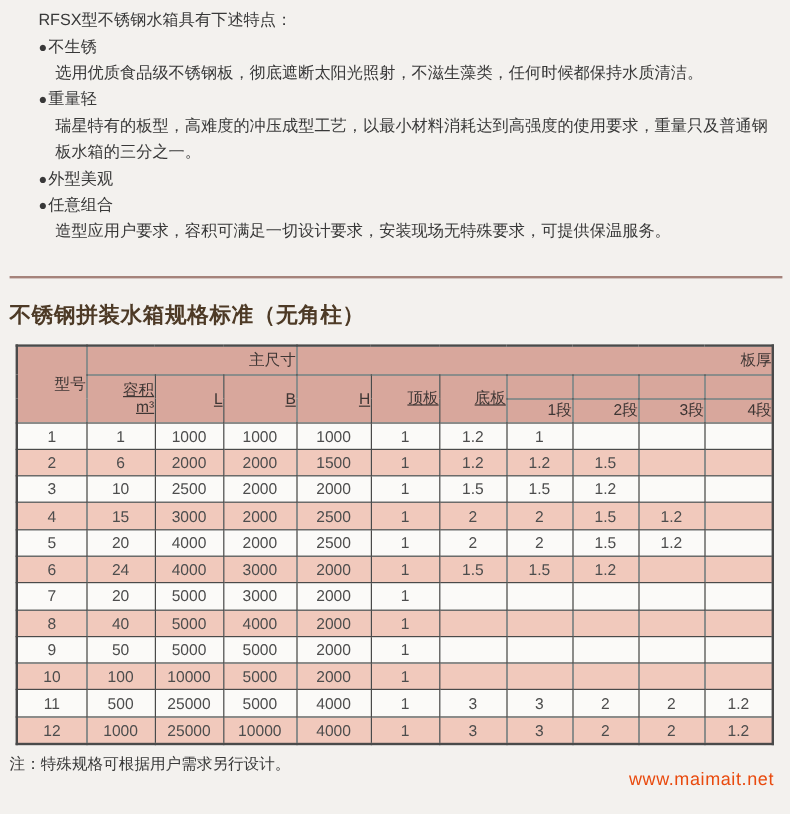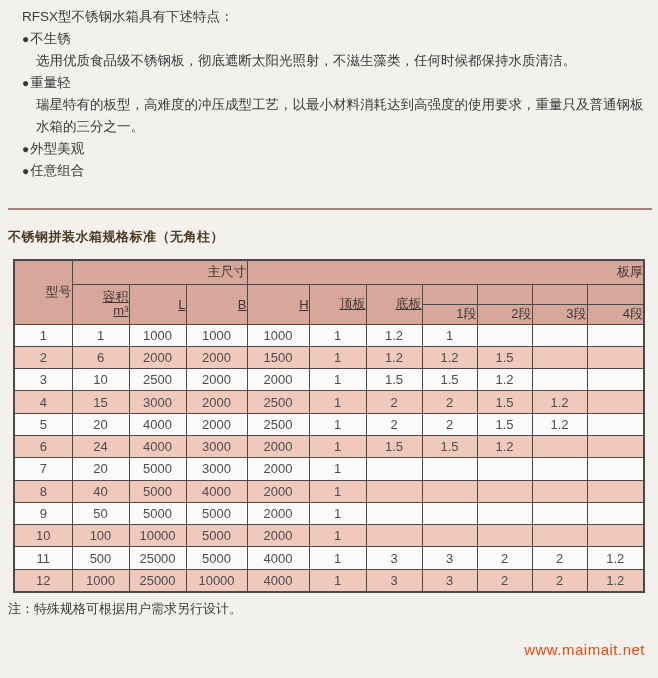--- a/index.html
+++ b/index.html
@@ -16,36 +16,37 @@
   }
   *{margin:0;padding:0;box-sizing:border-box;}
   html,body{width:658px;height:678px;overflow:hidden;}
   body{
     background:var(--page-bg);
     font-family:"Liberation Sans","DejaVu Sans",sans-serif;
     color:var(--text-dark);
     position:relative;
   }
   .intro{
-    padding:6px 10px 0 22px;
+    padding:6px 10px 0 8px;
     font-size:13.5px;
     line-height:22px;
+    margin-left:24px;
   }
   .intro-title{font-weight:400;}
   .feature-heading{display:flex;align-items:center;}
   .bullet{margin-right:1px;font-size:12px;}
   .feature-body{padding-left:14px;}
   .rule{
     height:2px;
     background:var(--rule-brown);
     margin:26px 6px 0 8px;
   }
   .section-heading{
     margin:18px 0 13px 8px;
-    font-size:13px;
+    font-size:18px;
     font-weight:700;
     color:var(--heading-brown);
     letter-spacing:0.5px;
   }
   table{
     margin-left:13px;
     width:630px;
     border-collapse:collapse;
     table-layout:fixed;
     border:2px solid var(--border-dark);
@@ -112,20 +113,21 @@
         <span class="bullet">●</span>
         <span>外型美观</span>
       </p>
   </div>
 
   <div class="feature">
     <p class="feature-heading">
         <span class="bullet">●</span>
         <span>任意组合</span>
       </p>
+    <p class="feature-body">造型应用户要求，容积可满足一切设计要求，安装现场无特殊要求，可提供保温服务。</p>
   </div>
 </div>
 
 <div class="rule"></div>
 
 <h2 class="section-heading">不锈钢拼装水箱规格标准（无角柱）</h2>
 
 <table>
   <colgroup>
     <col style="width:58px">

